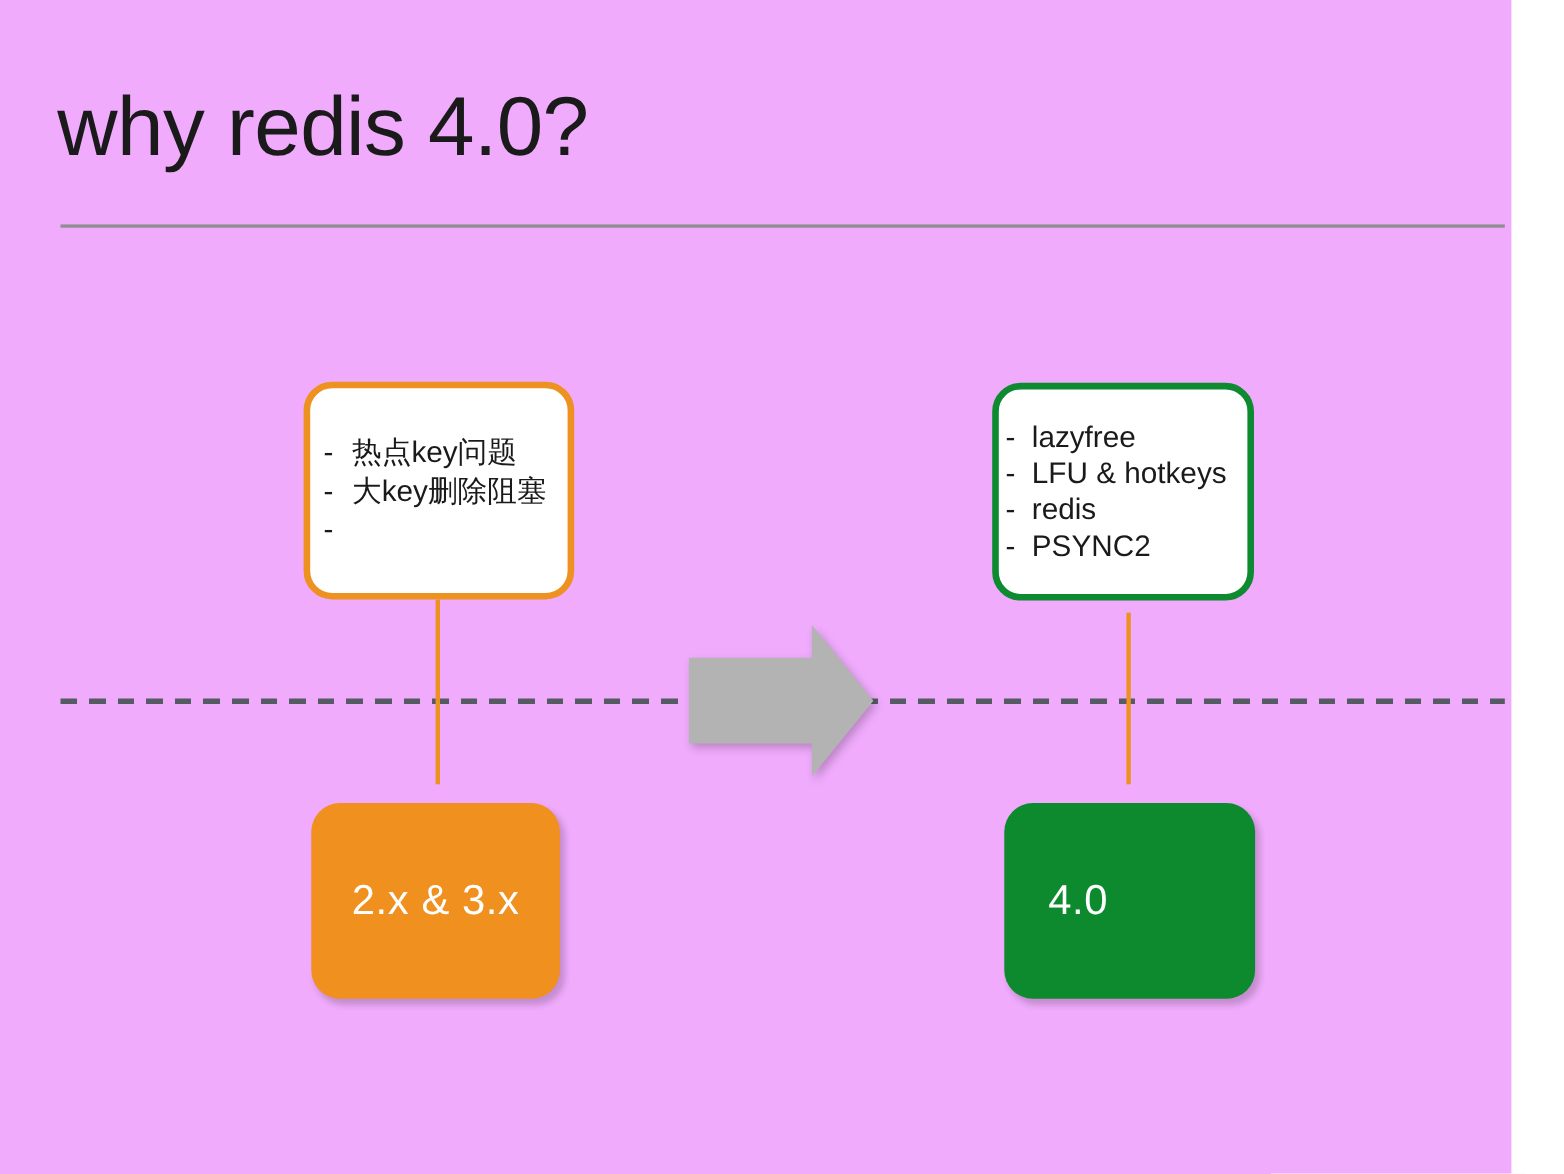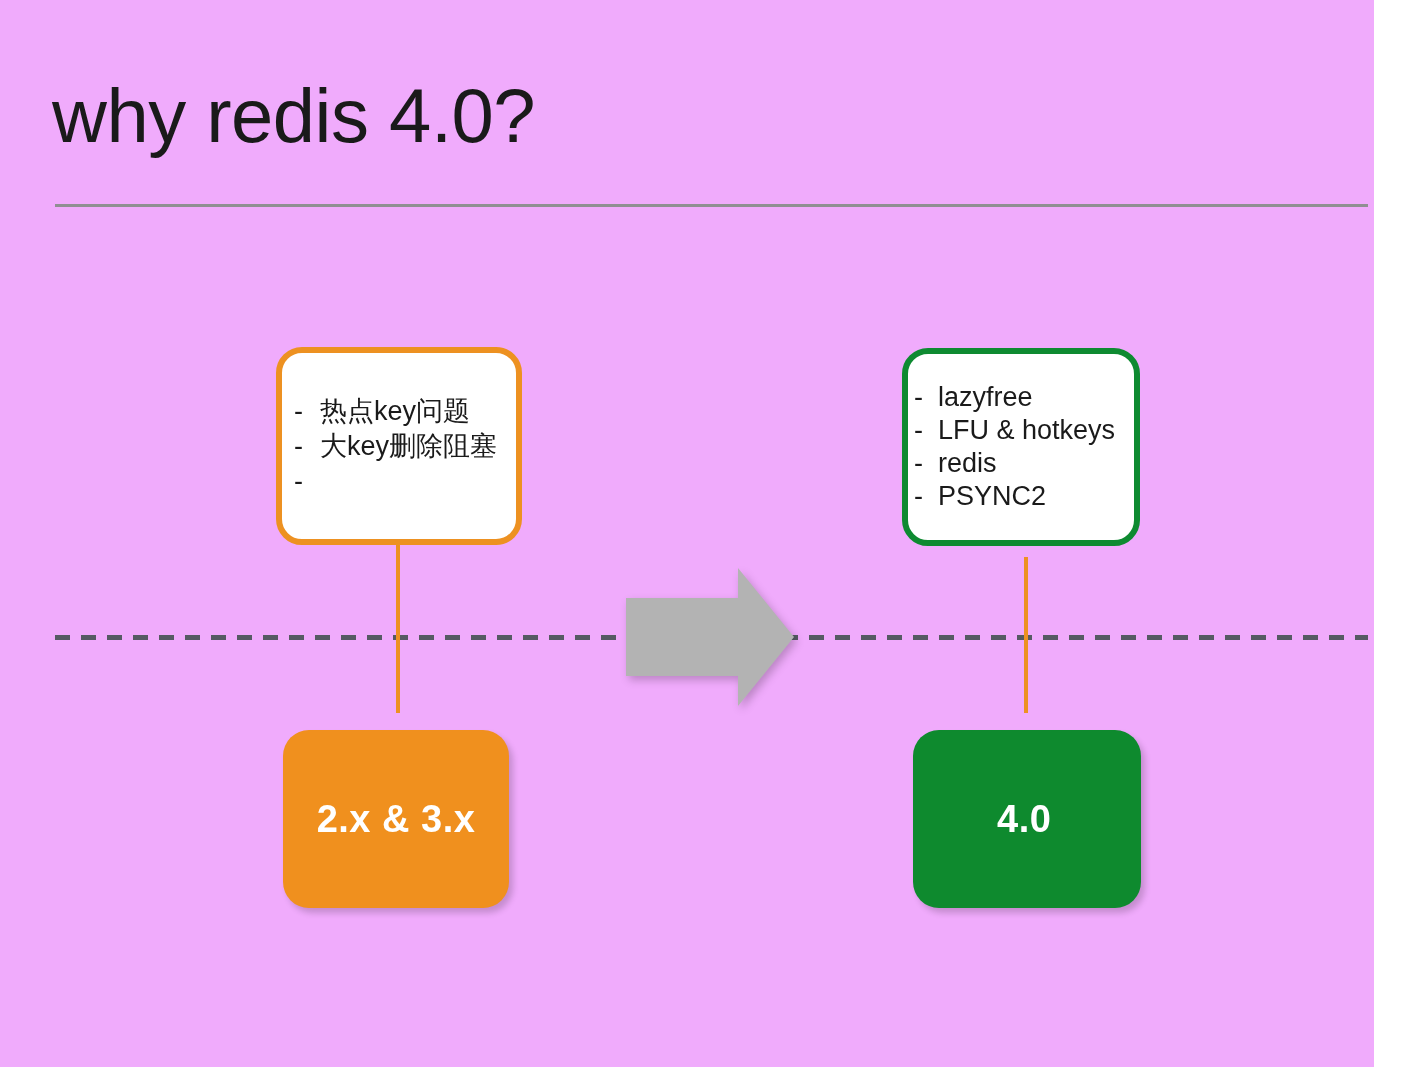--- a/index.html
+++ b/index.html
@@ -132,41 +132,41 @@
 
   
   .version-box {
     position: absolute;
     box-sizing: border-box;
     border-radius: 26px;
     display: flex;
     align-items: center;
     justify-content: center;
     color: #ffffff;
-    font-weight: bold;
+    font-weight: normal;
     font-size: 38px;
     letter-spacing: 0.5px;
     box-shadow: 4px 5px 6px rgba(0,0,0,0.18);
     text-align: right;
   }
   #version-legacy {
     left: 283px;
     top: 730px;
     width: 226px;
     height: 178px;
     background: #F0901E;
   }
   #version-modern {
     left: 913px;
     top: 730px;
     width: 228px;
     height: 178px;
     background: #0E8A2E;
     justify-content: flex-start;
-    padding-left: 84px;
+    padding-left: 40px;
   }
 </style>
 </head>
 <body>
 
 <div id="slide">
 
   <div id="slide-title">why redis 4.0?</div>
   <div id="title-rule"></div>
 

